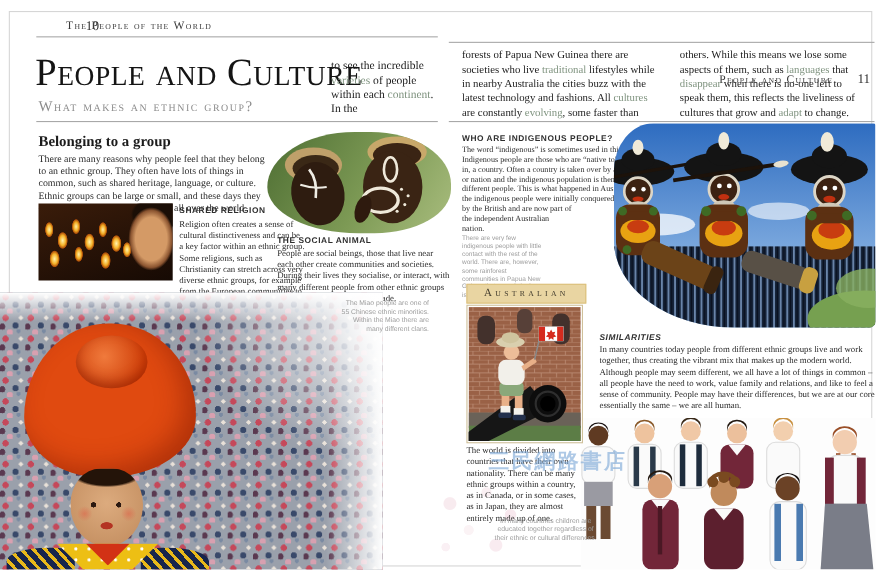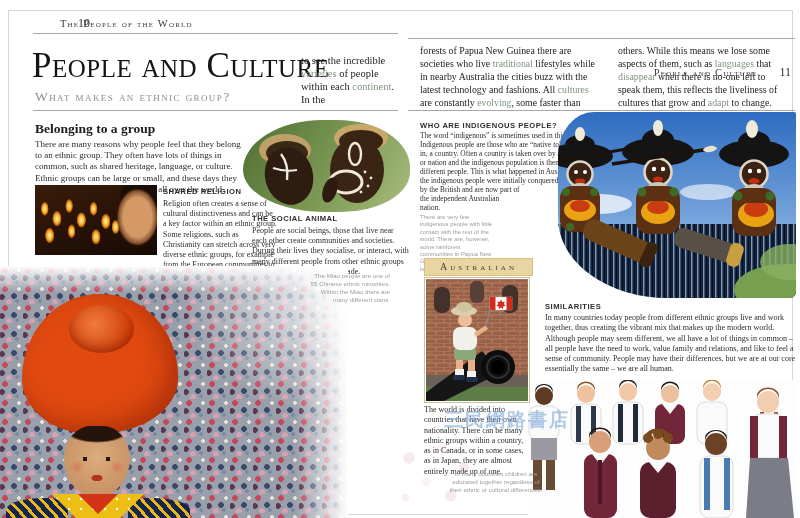--- a/index.html
+++ b/index.html
@@ -307,21 +307,21 @@
         <rect x="64" y="18" width="22" height="13" fill="#ffffff" stroke="#c8c8c8" stroke-width="0.5"></rect>
         <rect x="64" y="18" width="5.5" height="13" fill="#d52b1e"></rect>
         <rect x="80.5" y="18" width="5.5" height="13" fill="#d52b1e"></rect>
         <path d="M75 20.5 l1.3 2.6 2.5-.6 -1 2.6 2 1.7 -2.7.7 .1 2.6 -2.2-1.6 -2.2 1.6 .1-2.6 -2.7-.7 2-1.7 -1-2.6 2.5.6 Z" fill="#d52b1e"></path>
       </g>
     </svg>
   </div>
 
   <div class="abs" style="left:424px;top:405px;width:107px;font-size:8px;line-height:10.3px;color:#2c2c2c;z-index:2;">The world is divided into countries that have their own nationality. There can be many ethnic groups within a country, as in Canada, or in some cases, as in Japan, they are almost entirely made up of one.</div>
 
-  <div class="abs sec-head" style="left:545px;top:302px;">SIMILARITIES</div>
+  <div class="abs sec-head" style="left:545px;top:302px;font-style:italic;">SIMILARITIES</div>
   <div class="abs" style="left:545px;top:313px;width:252px;font-size:8px;line-height:10.3px;color:#2c2c2c;">In many countries today people from different ethnic groups live and work together, thus creating the vibrant mix that makes up the modern world. Although people may seem different, we all have a lot of things in common – all people have the need to work, value family and relations, and like to feel a sense of community. People may have their differences, but we are at our core essentially the same – we are all human.</div>
 
   <div class="abs photo" style="left:528px;top:380px;width:268px;height:138px;background:#fdfdfd;">
     <svg width="268" height="138" viewBox="0 0 268 138">
 
       <g>
           <circle cx="16" cy="16" r="9" fill="#5f3a22"></circle>
           <path d="M7 14 a9 9 0 0 1 18 0 l0 -3 a9 7 0 0 0 -18 0 Z" fill="#191212"></path>
           <rect x="1" y="26" width="30" height="34" rx="8" fill="#fafafa" stroke="#dcdcdc"></rect>
           <rect x="3" y="58" width="26" height="22" fill="#9a9aa2"></rect>

